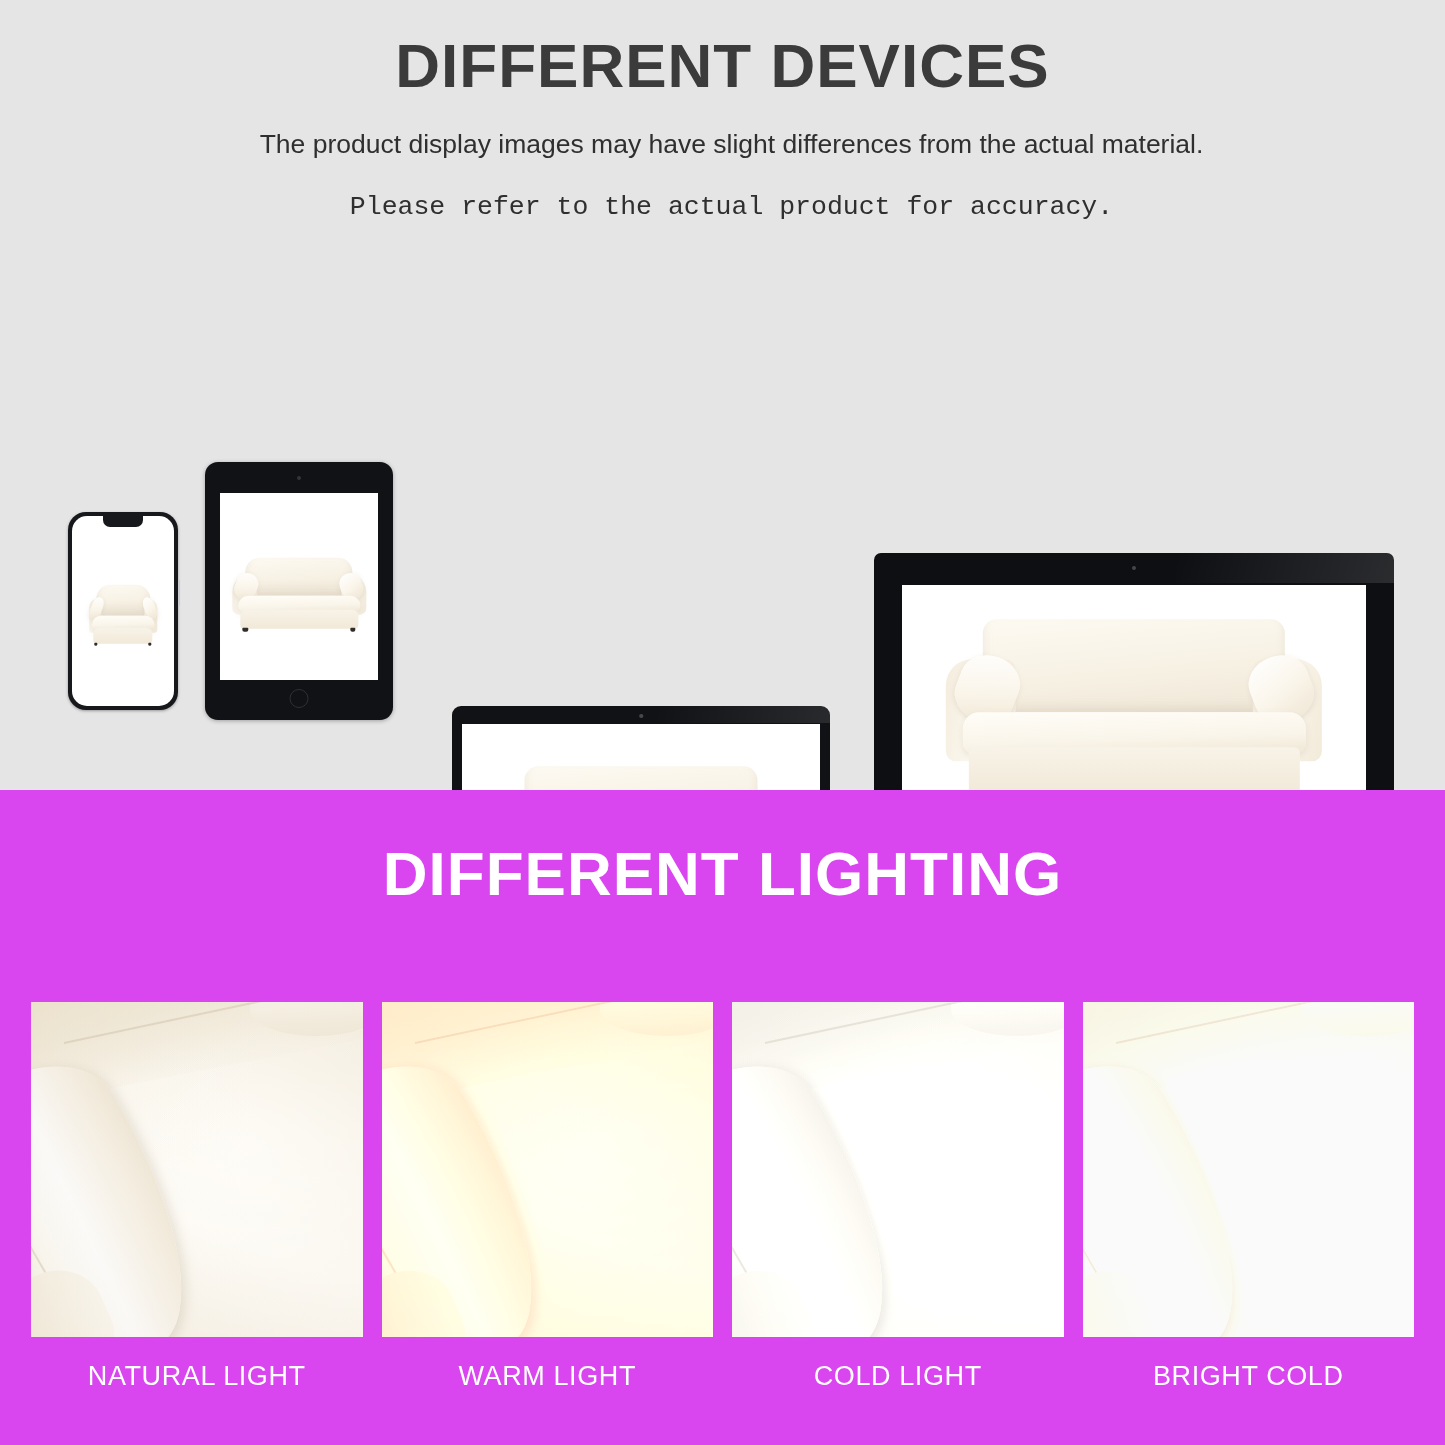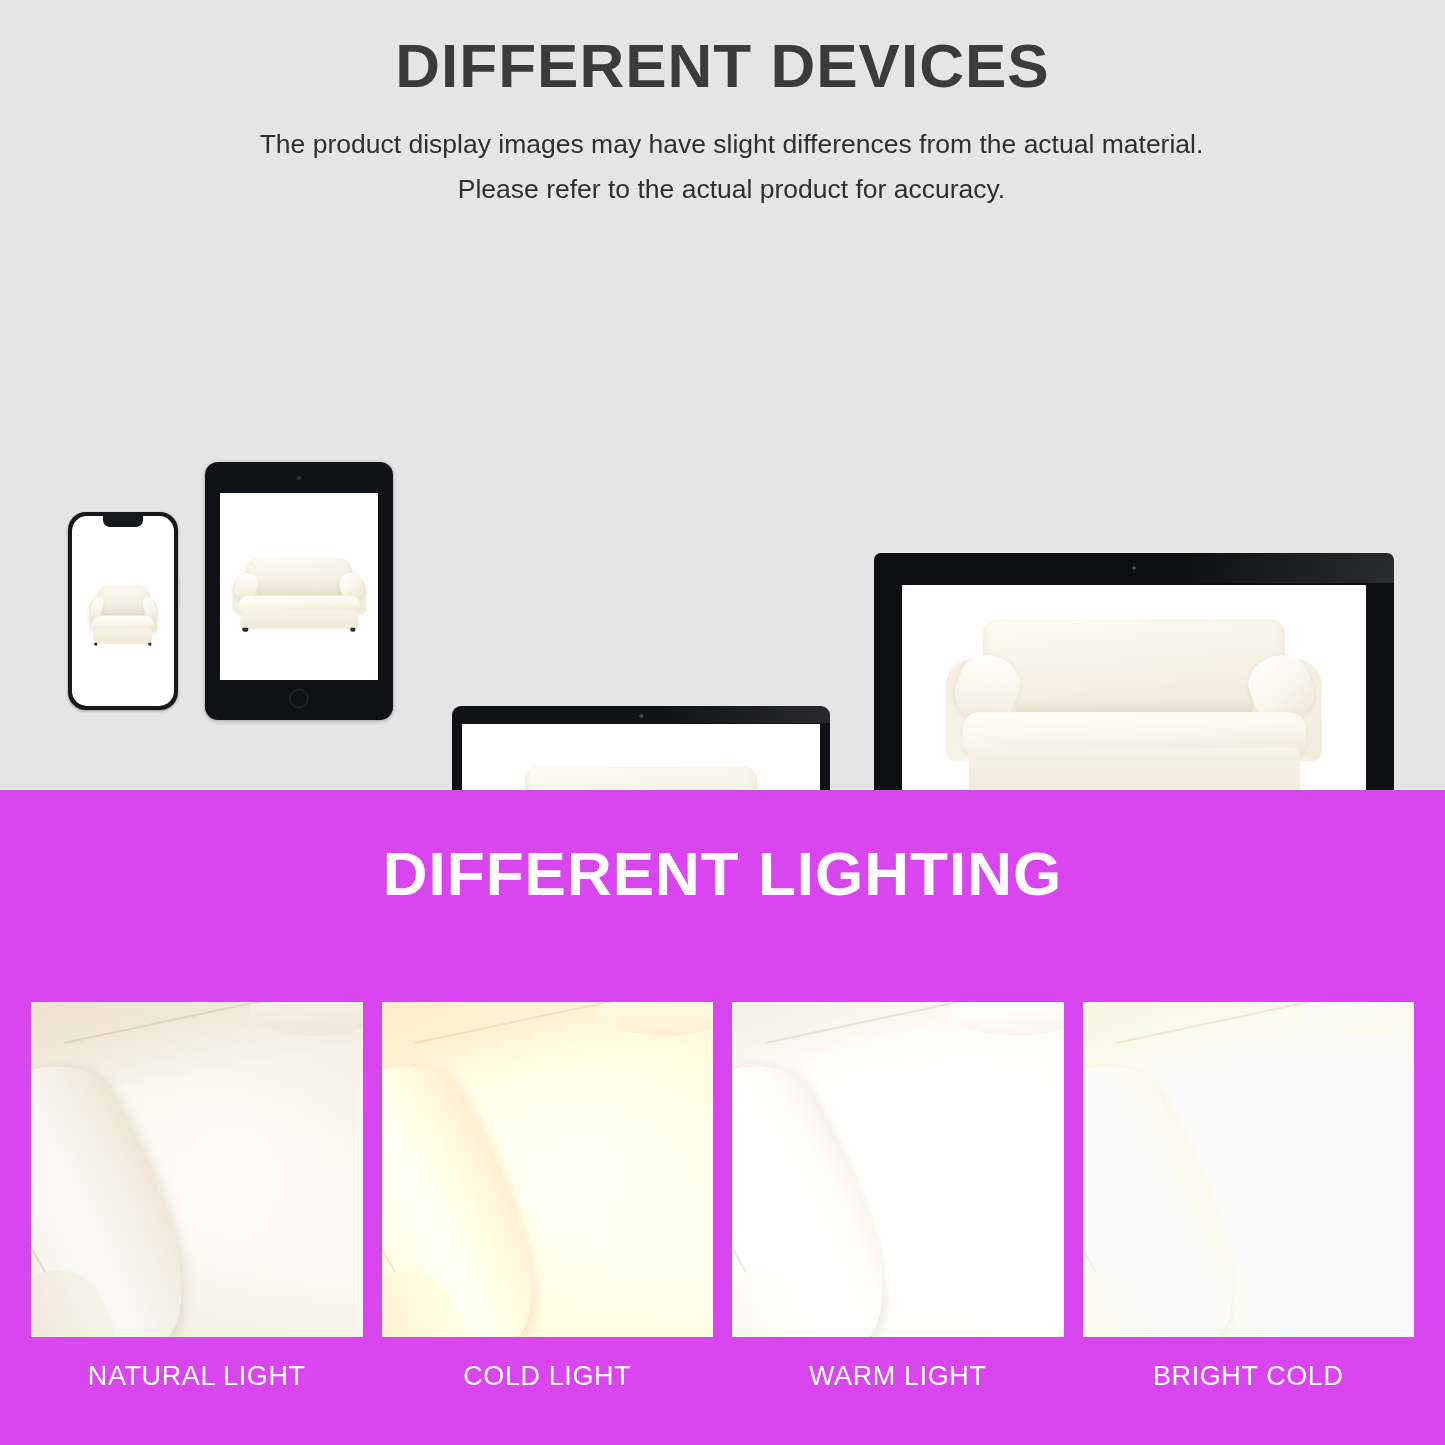--- a/index.html
+++ b/index.html
@@ -16,21 +16,21 @@
     background:#e5e5e5;
   }
   .title-block{ position:absolute; left:0; top:30px; width:1445px; text-align:center; }
   .main-title{
     font-size:62px; font-weight:bold; color:#3b3b3b;
     letter-spacing:1px; line-height:1.15;
   }
   .sub-line{
     font-size:26.5px; color:#2f2f2f; line-height:1.0; margin-top:30px;padding-left:18px;
   }
-  .sub-line.second{ margin-top:18px; }
+  .sub-line.second{ margin-top:36px;font-family:Liberation Mono, monospace; }
 
   
   .device-row{
     position:absolute; left:0; top:270px; width:1445px; height:460px;
   }
   .device{ position:absolute; }
 
   
   .screen{ position:relative; background:#ffffff; overflow:hidden; }
 
@@ -437,18 +437,18 @@
         </div>
         <div class="m-bolster2"></div>
         <div class="m-vign"></div>
       </div>
     </div>
 
   </div>
 
   <div class="tile-labels">
     <div class="tile-label">NATURAL LIGHT</div>
+    <div class="tile-label">WARM LIGHT</div>
     <div class="tile-label">COLD LIGHT</div>
-    <div class="tile-label">WARM LIGHT</div>
     <div class="tile-label">BRIGHT COLD</div>
   </div>
 
 </section>
 
 </body></html>

